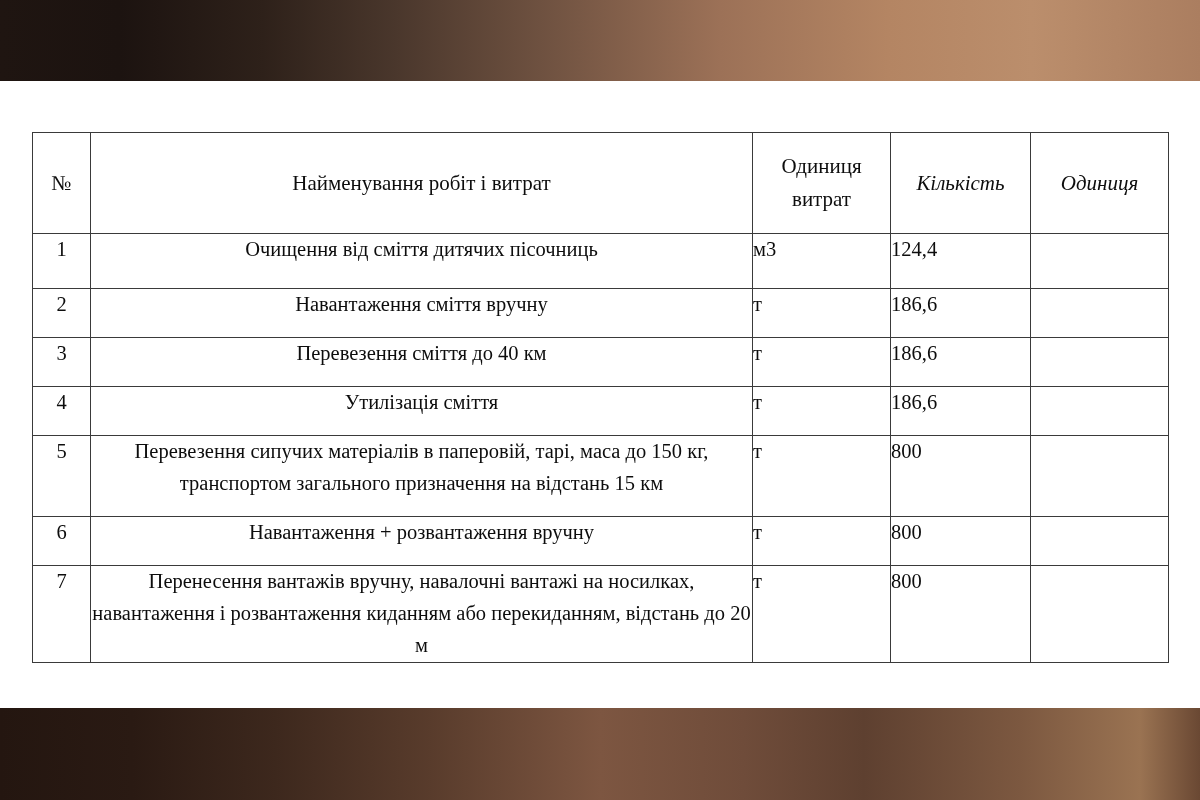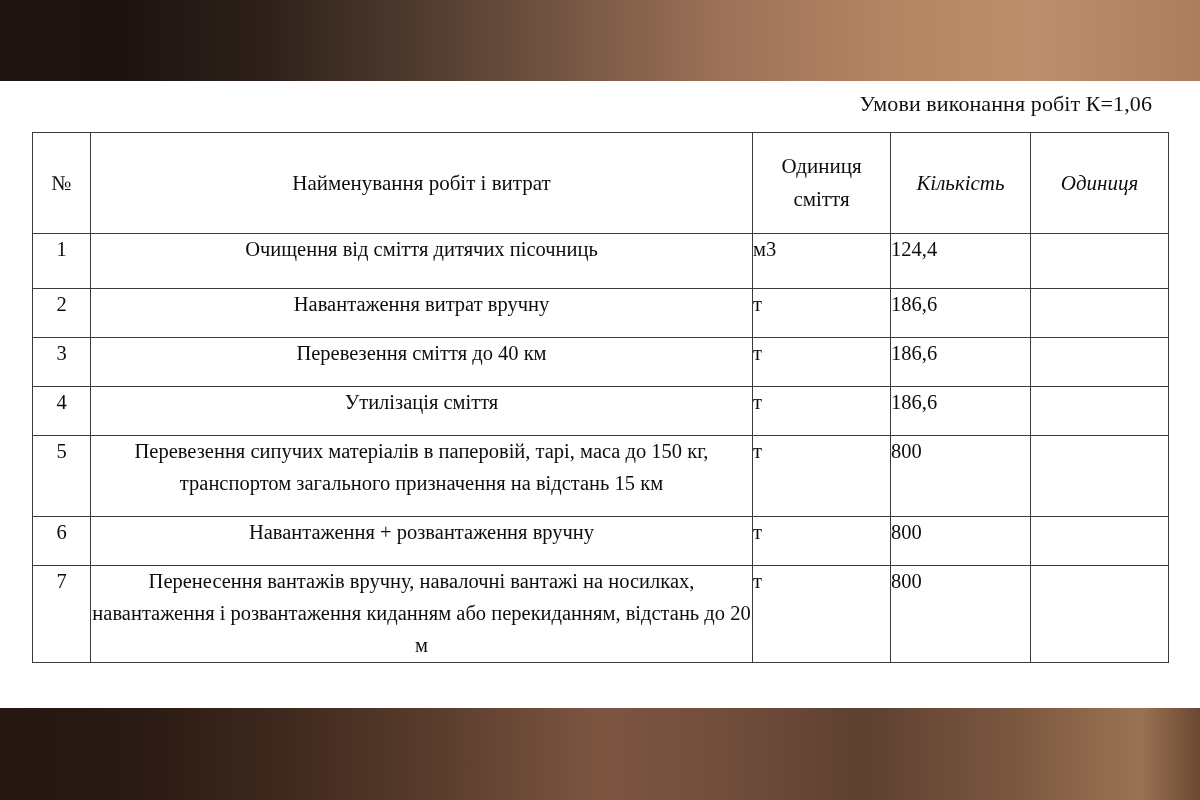--- a/index.html
+++ b/index.html
@@ -168,55 +168,54 @@
 </head>
 <body>
 
 <div class="slide">
 
   <div class="band band-top"></div>
   <div class="band band-bottom"></div>
 
   <div class="content">
 
-    <div class="slide-title">Умови виконання робіт К=1,06</div>
 
     <table class="works">
       <colgroup>
         <col class="c-num">
         <col class="c-name">
         <col class="c-unit">
         <col class="c-qty">
         <col class="c-note">
       </colgroup>
       <thead>
         <tr>
           <th class="h-num">№</th>
           <th class="h-name">Найменування робіт і витрат</th>
           <th class="h-unit">
             <div>Одиниця</div>
-            <div>сміття</div>
+            <div>витрат</div>
           </th>
           <th class="h-qty">Кількість</th>
           <th class="h-note">Одиниця</th>
         </tr>
       </thead>
       <tbody>
 
         <tr class="r-h1">
           <td class="cell-num">1</td>
           <td class="cell-name">Очищення від сміття дитячих пісочниць</td>
           <td class="cell-unit">м3</td>
           <td class="cell-qty">124,4</td>
           <td class="cell-note"></td>
         </tr>
 
         <tr class="r-h2">
           <td class="cell-num">2</td>
-          <td class="cell-name">Навантаження витрат вручну</td>
+          <td class="cell-name">Навантаження сміття вручну</td>
           <td class="cell-unit">т</td>
           <td class="cell-qty">186,6</td>
           <td class="cell-note"></td>
         </tr>
 
         <tr class="r-h2">
           <td class="cell-num">3</td>
           <td class="cell-name">Перевезення сміття до 40 км</td>
           <td class="cell-unit">т</td>
           <td class="cell-qty">186,6</td>

